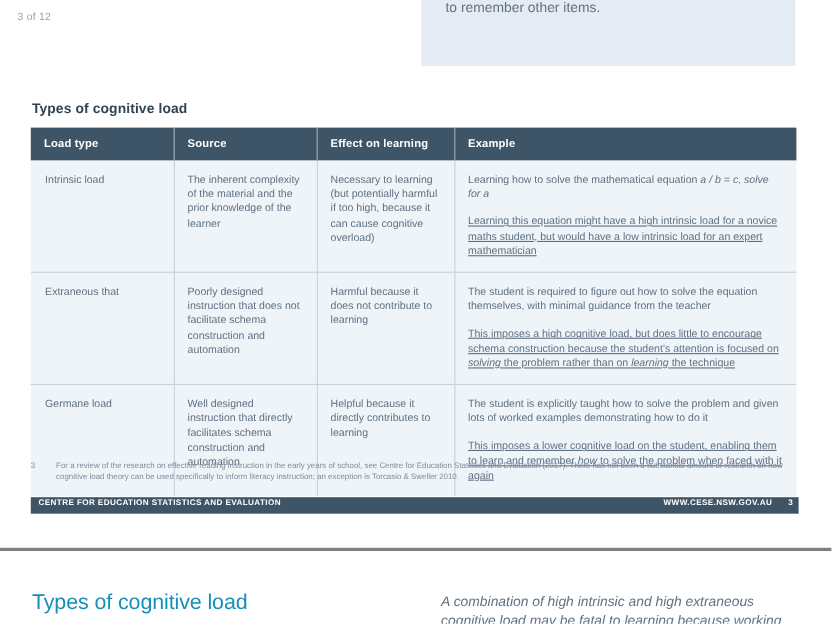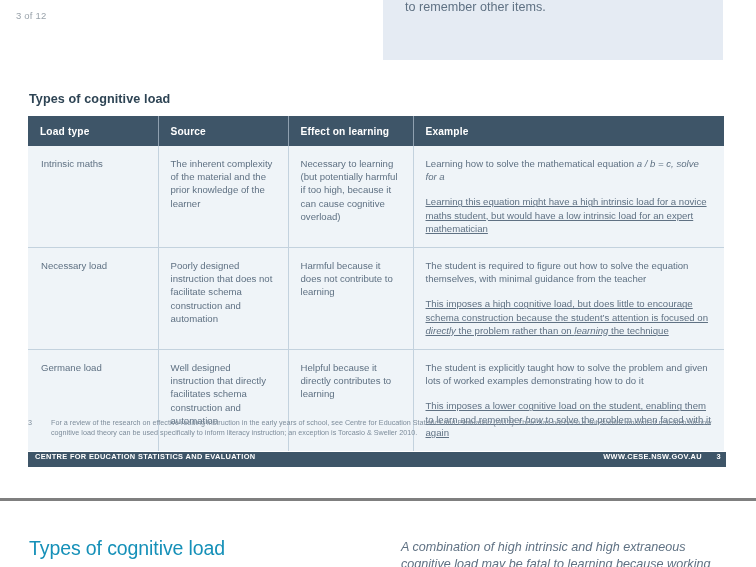--- a/index.html
+++ b/index.html
@@ -189,35 +189,35 @@
     <thead>
       <tr>
         <th>Load type</th>
         <th>Source</th>
         <th>Effect on learning</th>
         <th>Example</th>
       </tr>
     </thead>
     <tbody>
       <tr>
-        <td class="col-first">Intrinsic maths</td>
+        <td class="col-first">Intrinsic load</td>
         <td>The inherent complexity of the material and the prior knowledge of the learner</td>
         <td>Necessary to learning  (but potentially harmful if too high, because it can cause cognitive overload)</td>
         <td>
           <p><span>Learning how to solve the mathematical equation </span><em>a / b = c, solve for a</em></p>
           <p>Learning this equation might have a high intrinsic load for a novice maths student, but would have a low intrinsic load for an expert mathematician</p>
         </td>
       </tr>
       <tr>
-        <td class="col-first">Necessary load</td>
+        <td class="col-first">Extraneous that</td>
         <td>Poorly designed instruction that does not facilitate schema construction and automation</td>
         <td>Harmful because it does not contribute to learning</td>
         <td>
           <p>The student is required to figure out how to solve the equation themselves, with minimal guidance from the teacher</p>
-          <p><span>This imposes a high cognitive load, but does little to encourage schema construction because the student’s attention is focused on </span><em>directly</em><span> the problem rather than on </span><em>learning</em><span> the technique</span></p>
+          <p><span>This imposes a high cognitive load, but does little to encourage schema construction because the student’s attention is focused on </span><em>solving</em><span> the problem rather than on </span><em>learning</em><span> the technique</span></p>
         </td>
       </tr>
       <tr>
         <td class="col-first">Germane load</td>
         <td>Well designed instruction that directly facilitates schema construction and automation</td>
         <td>Helpful because it directly contributes to learning</td>
         <td>
           <p>The student is explicitly taught how to solve the problem and given lots of worked examples demonstrating how to do it</p>
           <p><span>This imposes a lower cognitive load on the student, enabling them to learn and remember </span><em>how</em><span> to solve the problem when faced with it again</span></p>
         </td>

